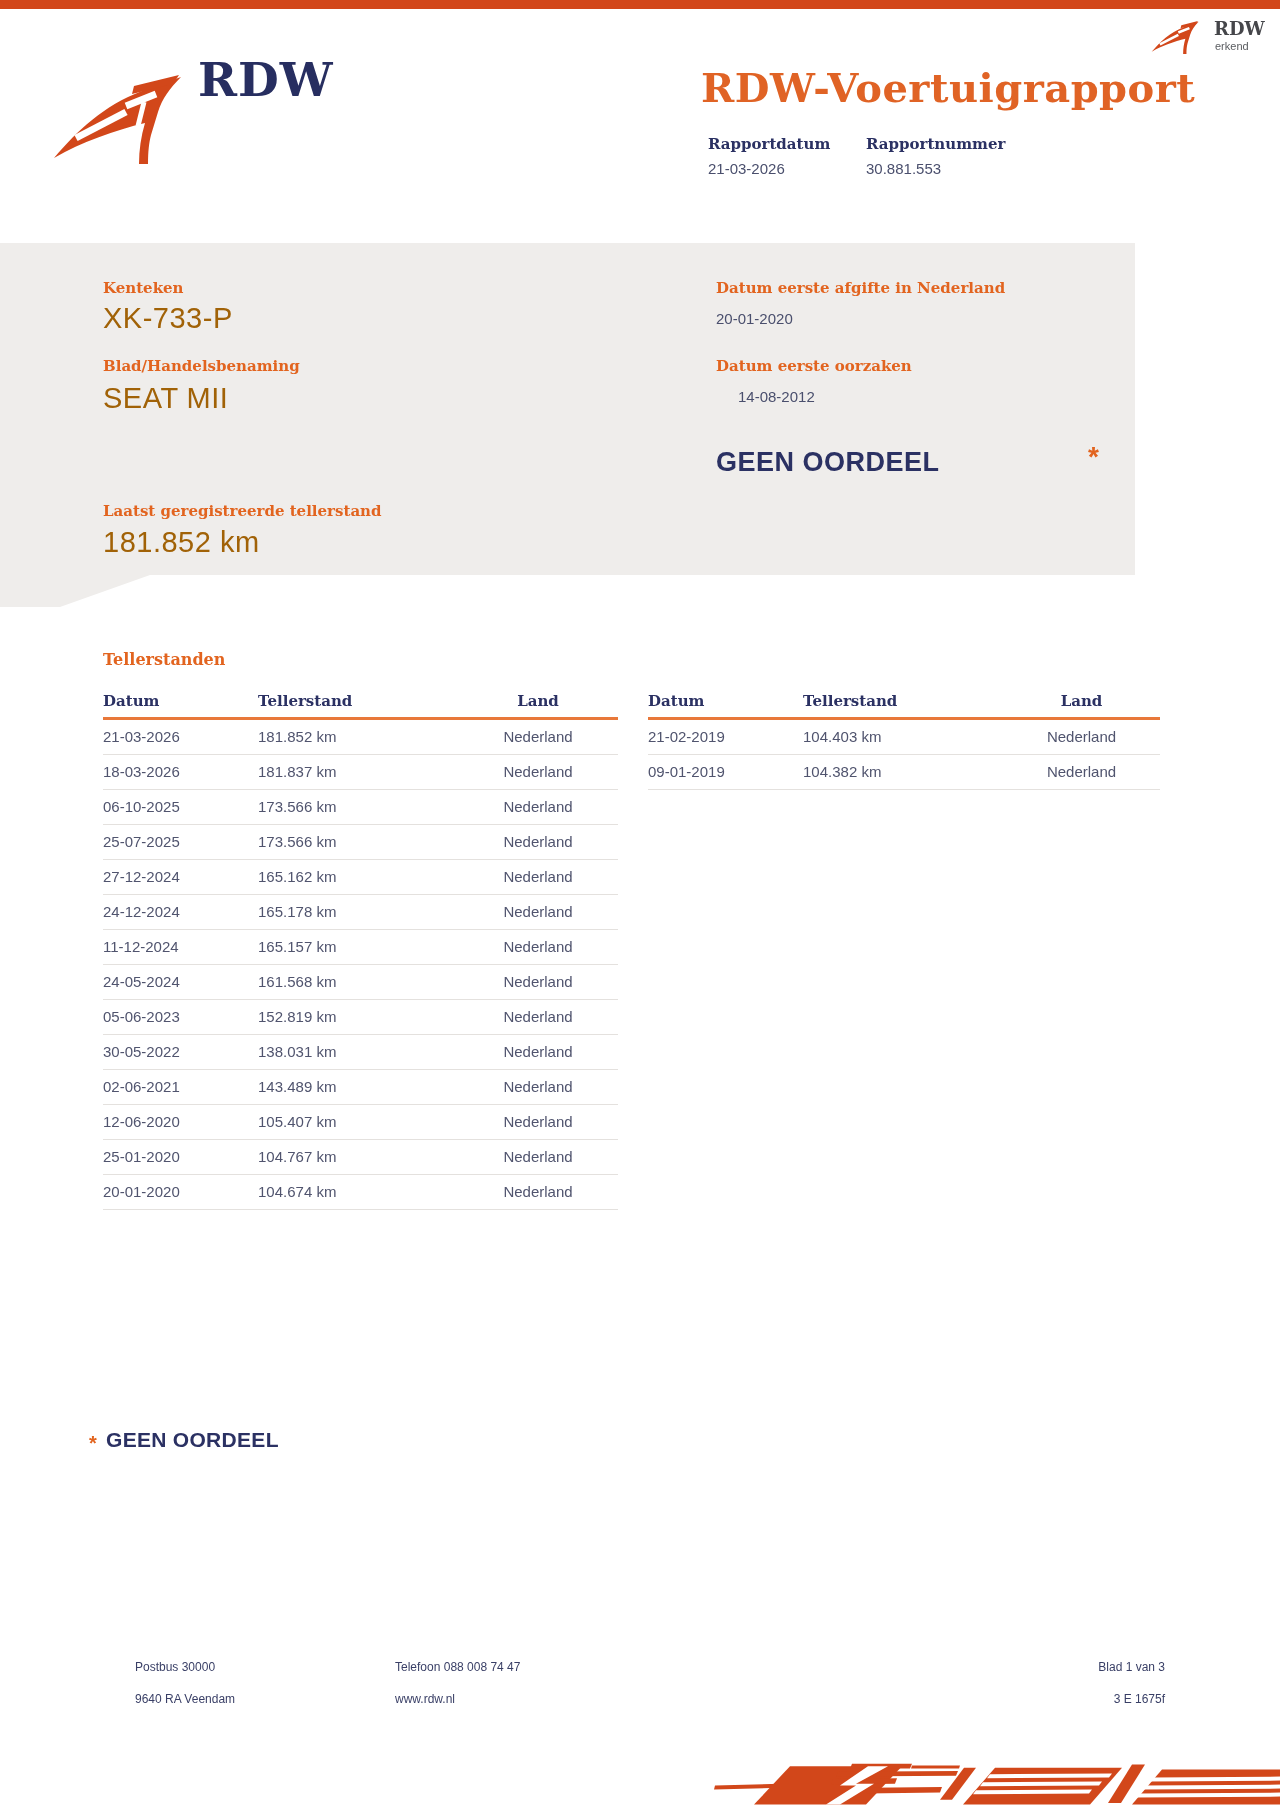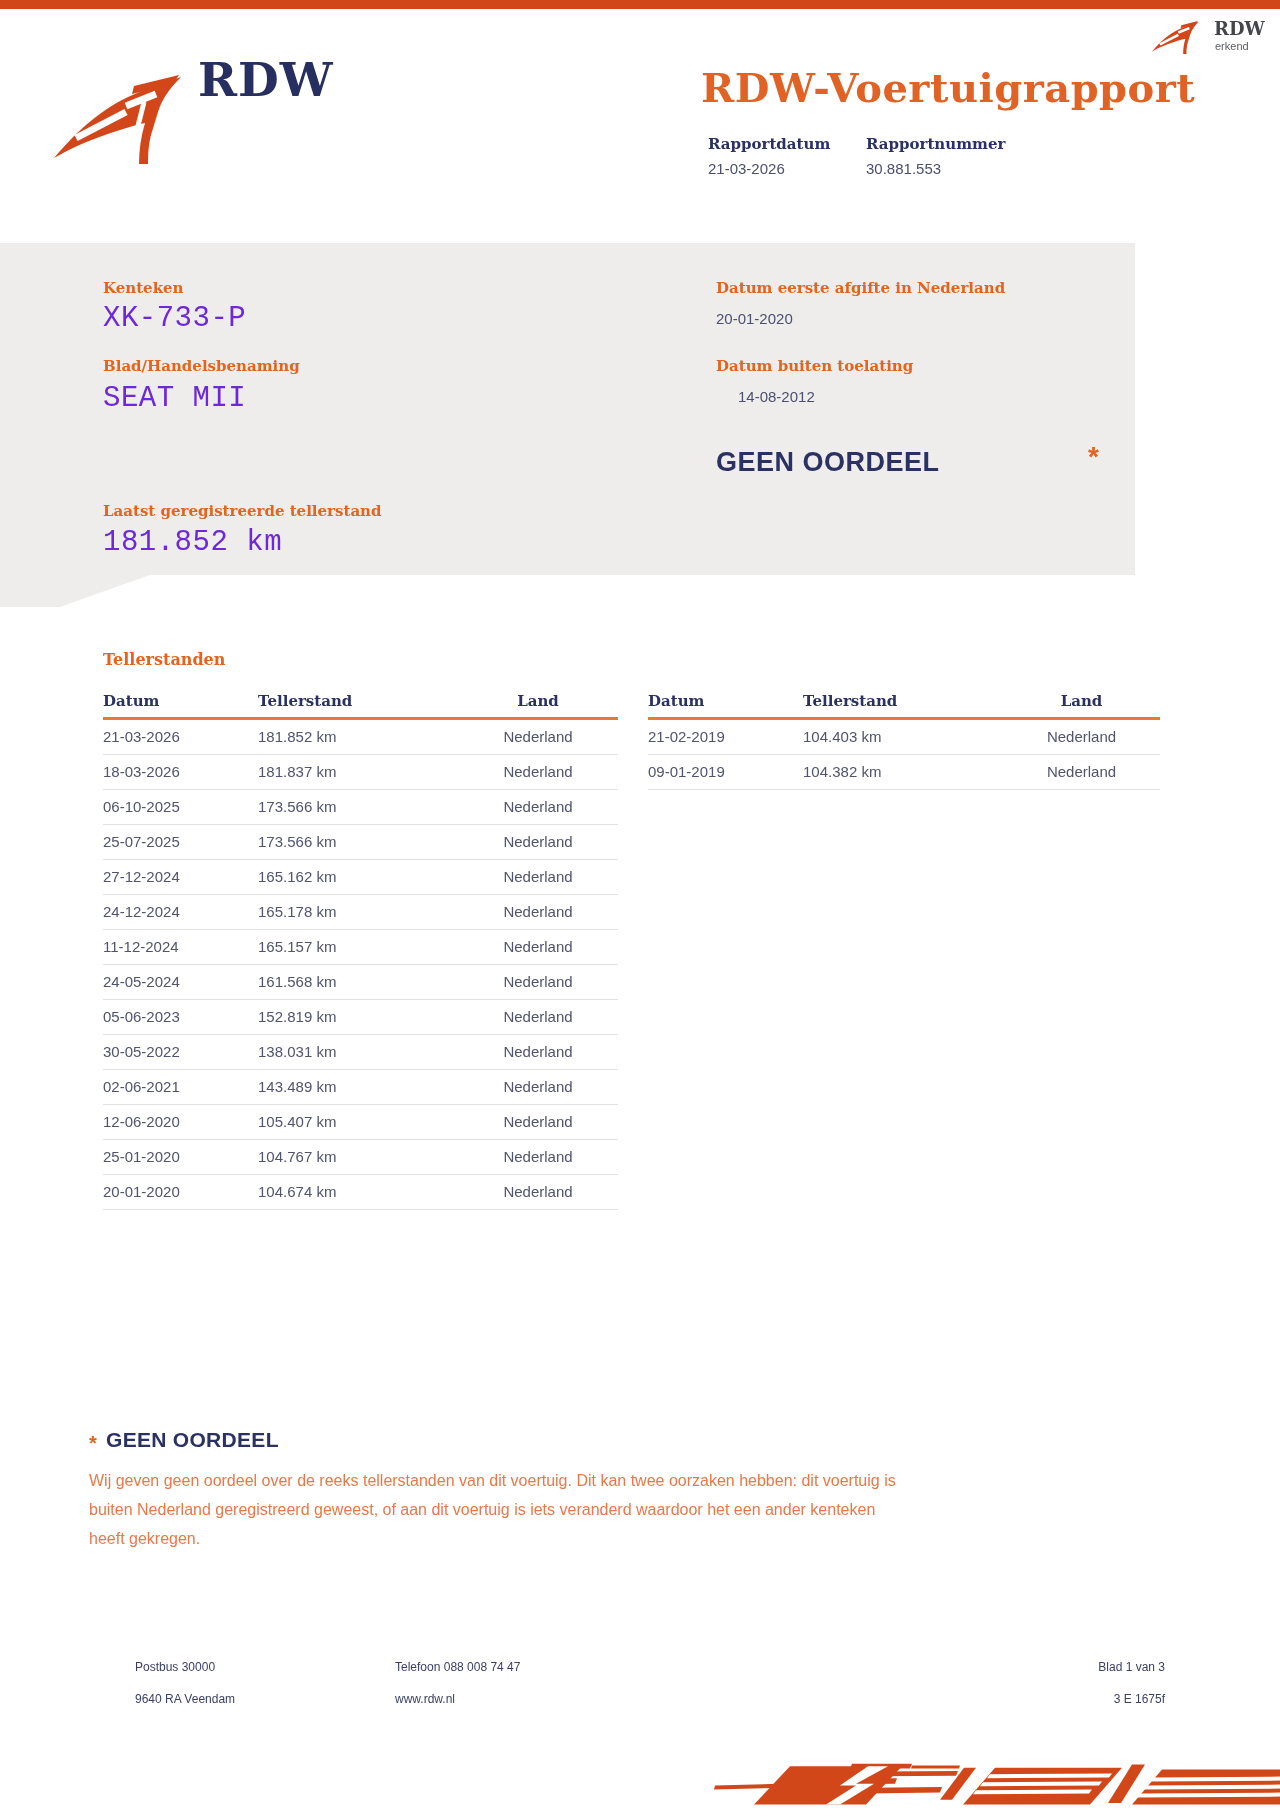--- a/index.html
+++ b/index.html
@@ -23,22 +23,22 @@
 
   .erkend-flag{position:absolute;left:1143px;top:20px;width:64px;height:34px;}
   .erkend-rdw{position:absolute;left:1214px;top:18px;font-size:18px;font-weight:bold;color:#45464a;}
   .erkend-sub{position:absolute;left:1215px;top:40px;font-size:11px;color:#5a5c60;}
 
   
   .panel{position:absolute;left:0;top:243px;width:1135px;height:364px;background:#efedeb;
          clip-path:polygon(0 0,100% 0,100% 332px,150px 332px,60px 364px,0 364px);}
   .olabel{position:absolute;font-size:15px;font-weight:bold;color:#e2641f;
           font-family:"DejaVu Serif","Liberation Serif",serif;}
-  .bigval{position:absolute;font-size:29px;color:#6d28d9;letter-spacing:.5px;
-          font-family:Liberation Mono, monospace;}
+  .bigval{position:absolute;font-size:29px;color:#a16207;letter-spacing:.5px;
+          font-family:Liberation Sans, sans-serif;}
   .smallval{position:absolute;font-size:15px;color:#4a4f6d;}
   .verdict{position:absolute;left:716px;top:447px;font-size:27px;font-weight:800;
            color:#2b3163;letter-spacing:.5px;}
   .verdict-star{position:absolute;left:1088px;top:441px;font-size:28px;font-weight:bold;color:#e2641f;}
 
   
   .section-title{position:absolute;left:103px;top:650px;font-size:16px;font-weight:bold;
                  color:#e2641f;font-family:"DejaVu Serif","Liberation Serif",serif;}
   .otable{position:absolute;top:692px;}
   .otable.t1{left:103px;width:515px;}
@@ -105,21 +105,21 @@
 
   <div class="olabel" style="left:103px;top:279px;">Kenteken</div>
   <div class="bigval" style="left:103px;top:302px;">XK-733-P</div>
   <div class="olabel" style="left:103px;top:357px;">Blad/Handelsbenaming</div>
   <div class="bigval" style="left:103px;top:382px;">SEAT MII</div>
   <div class="olabel" style="left:103px;top:502px;">Laatst geregistreerde tellerstand</div>
   <div class="bigval" style="left:103px;top:526px;">181.852 km</div>
 
   <div class="olabel" style="left:716px;top:279px;">Datum eerste afgifte in Nederland</div>
   <div class="smallval" style="left:716px;top:310px;">20-01-2020</div>
-  <div class="olabel" style="left:716px;top:357px;">Datum buiten toelating</div>
+  <div class="olabel" style="left:716px;top:357px;">Datum eerste oorzaken</div>
   <div class="smallval" style="left:716px;top:388px;margin-left:22px;">14-08-2012</div>
   <div class="verdict">GEEN OORDEEL</div>
   <div class="verdict-star">*</div>
 
   <div class="section-title">Tellerstanden</div>
 
   <div class="otable t1">
     <div class="thead">
       <span class="tc0">Datum</span>
       <span class="tc1">Tellerstand</span>
@@ -210,23 +210,20 @@
       </div>
       <div class="trow">
         <span class="tc0 tc">09-01-2019</span>
         <span class="tc1 tc">104.382 km</span>
         <span class="tc2 tc">Nederland</span>
       </div>
     </div>
 
   <div class="fn-star">*</div>
   <div class="fn-title">GEEN OORDEEL</div>
-  <div class="fn-text">Wij geven geen oordeel over de reeks tellerstanden van dit voertuig. Dit kan twee oorzaken hebben: dit voertuig is
-buiten Nederland geregistreerd geweest, of aan dit voertuig is iets veranderd waardoor het een ander kenteken
-heeft gekregen.</div>
 
   <div class="foot f-r1 f-c1">Postbus 30000</div>
   <div class="foot f-r2 f-c1">9640 RA Veendam</div>
   <div class="foot f-r1 f-c2">Telefoon 088 008 74 47</div>
   <div class="foot f-r2 f-c2">www.rdw.nl</div>
   <div class="foot f-r1 f-c3">Blad 1 van 3</div>
   <div class="foot f-r2 f-c3">3 E 1675f</div>
 
   <svg class="bottom-art" viewBox="0 0 590 60" preserveAspectRatio="none">
     <g fill="#d2471a">

